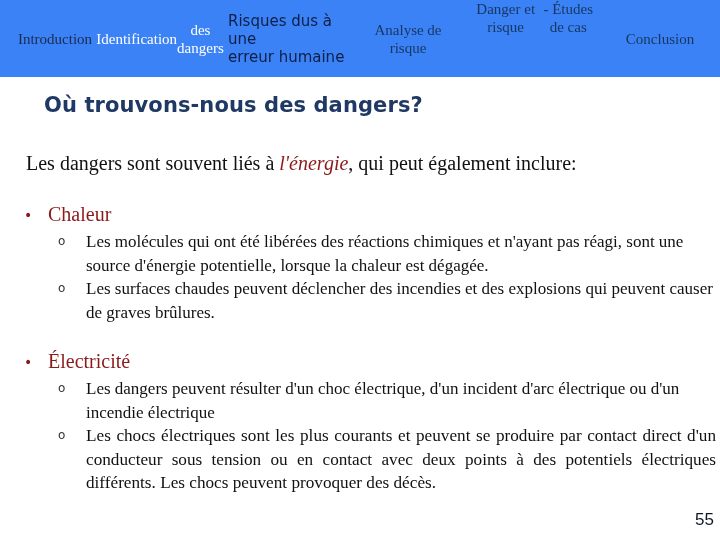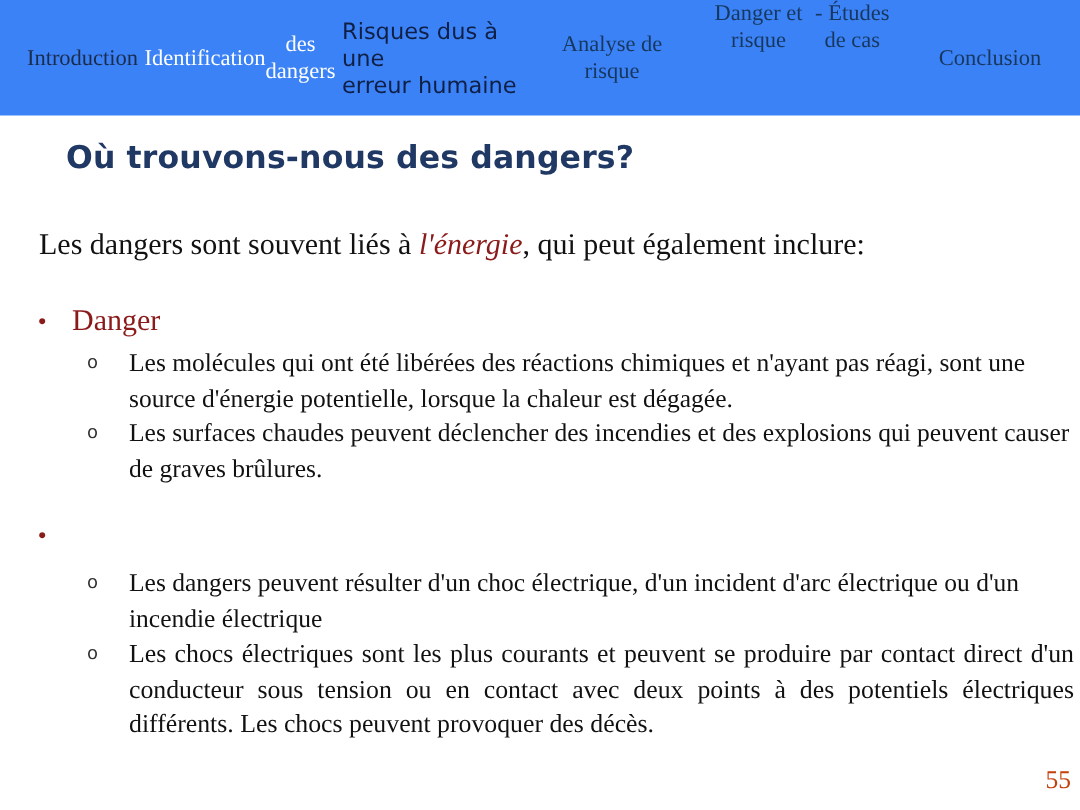--- a/index.html
+++ b/index.html
@@ -120,23 +120,23 @@
       left: 0;
       top: 0;
       font-family: "DejaVu Sans", sans-serif;
       font-size: 12px;
       color: #333333;
     }
     .page-number {
       position: absolute;
       right: 6px;
       bottom: 10px;
-      font-family: Liberation Serif, serif;
+      font-family: Liberation Sans, sans-serif;
       font-size: 17px;
-      color: #c2410c;
+      color: #0f172a;
     }
   </style>
 </head>
 <body>
 
 <div class="nav-band">
   <div class="nav-item nav-serif nav-dark" style="left:0; width:110px;">
     <span>Introduction</span>
   </div>
   <div class="nav-item nav-serif nav-active" style="left:110px; width:100px; flex-direction:row;">
@@ -160,37 +160,38 @@
   </div>
 </div>
 
 <h1 class="slide-title">Où trouvons-nous des dangers?</h1>
 
 <p class="intro"><span>Les dangers sont souvent liés à </span><span class="em">l'énergie</span><span>, qui peut également inclure:</span></p>
 
 <div class="section">
   <div class="bullet-head" style="top:203px;">
     <span class="bullet-dot">•</span>
-    <span>Danger</span>
+    <span>Chaleur</span>
   </div>
   <ul class="sub-list" style="top:230px;">
     <li class="sub-item">
       <span class="sub-marker">o</span>
       <span>Les molécules qui ont été  libérées des réactions chimiques et  n'ayant pas réagi, sont une source d'énergie potentielle, lorsque la chaleur est dégagée.</span>
     </li>
     <li class="sub-item">
       <span class="sub-marker">o</span>
       <span>Les surfaces chaudes peuvent déclencher des incendies et des explosions qui peuvent causer de graves brûlures.</span>
     </li>
   </ul>
 </div>
 
 <div class="section">
   <div class="bullet-head" style="top:350px;">
     <span class="bullet-dot">•</span>
+    <span>Électricité</span>
   </div>
   <ul class="sub-list" style="top:377px;">
     <li class="sub-item">
       <span class="sub-marker">o</span>
       <span>Les dangers peuvent résulter d'un choc  électrique, d'un incident d'arc électrique ou d'un incendie électrique</span>
     </li>
     <li class="sub-item justify">
       <span class="sub-marker">o</span>
       <span>Les chocs électriques sont les plus courants et peuvent se produire par contact direct d'un conducteur sous tension ou en contact avec deux points à des potentiels électriques différents. Les chocs peuvent provoquer des décès.</span>
     </li>

